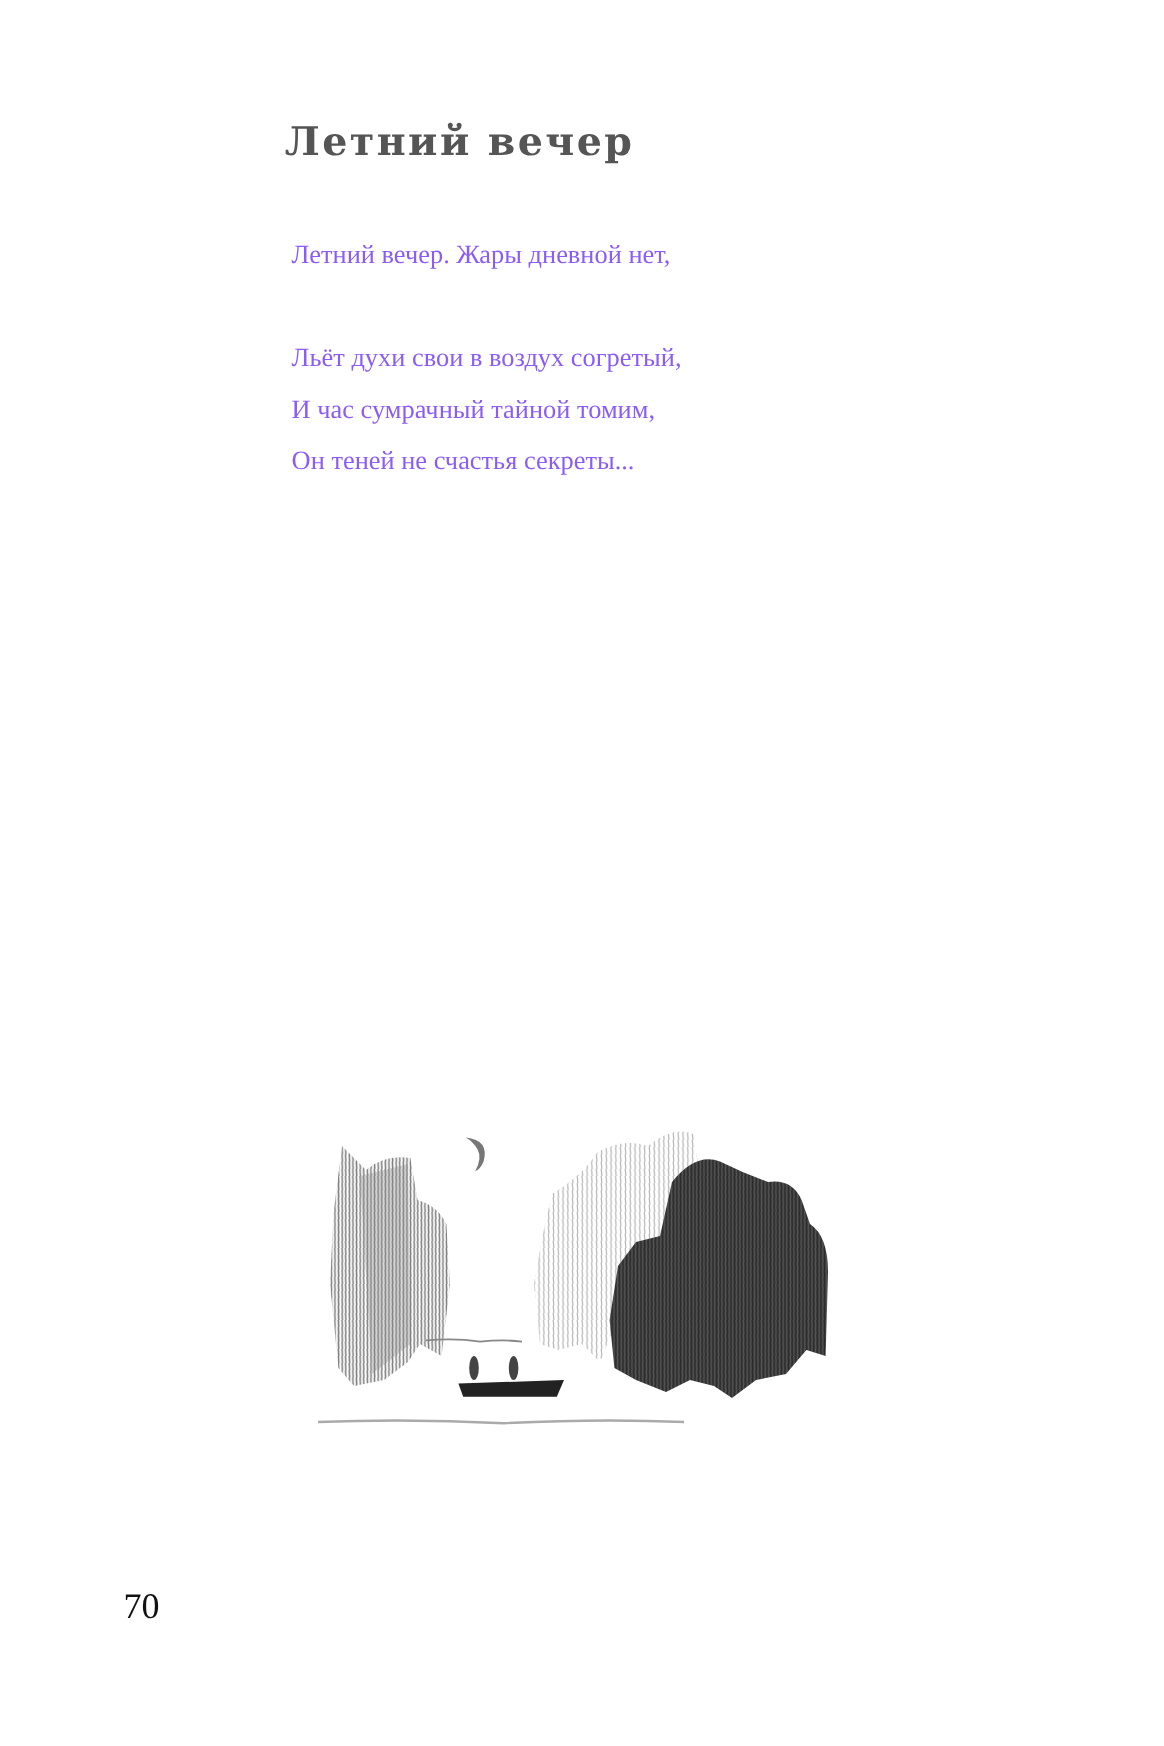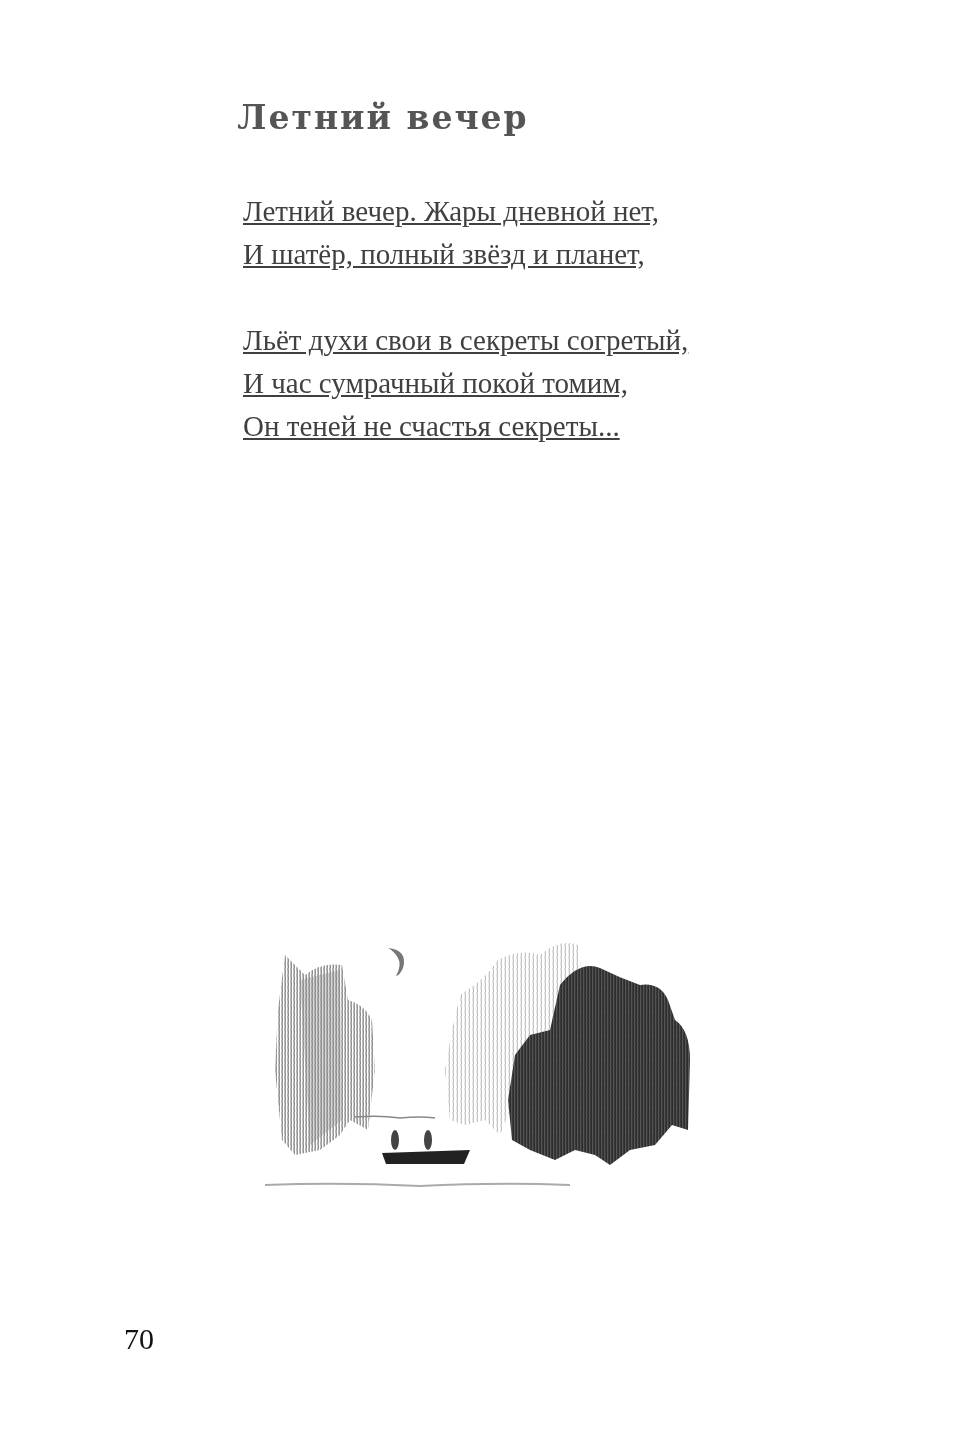--- a/index.html
+++ b/index.html
@@ -3,38 +3,37 @@
 <meta charset="utf-8">
 <style>
   html, body { margin: 0; padding: 0; background: #ffffff; }
   body { width: 970px; height: 1455px; position: relative; overflow: hidden;
          font-family: "Liberation Serif", "DejaVu Serif", serif; color: #111; }
   .title { position: absolute; top: 98px; left: 0; width: 766px; text-align: center;
            font-family: "DejaVu Serif", "Liberation Serif", serif; font-weight: bold;
            font-size: 33px; letter-spacing: 2px; color: #555; }
   .poem { position: absolute; left: 243px; top: 190px; }
   .stanza { margin: 0 0 43px 0; }
-  .line { font-size: 29px; line-height: 43px; white-space: nowrap; color: #404040; text-decoration: underline; }
+  .line { font-size: 22px; line-height: 43px; white-space: nowrap; color: #8b5cf6; }
   .illustration { position: absolute; left: 260px; top: 920px; width: 450px; height: 290px; }
   .page-number { position: absolute; left: 103px; top: 1322px; font-size: 30px; color: #111;
-                 font-family: "Liberation Serif", serif; margin-left: 21px; }
+                 font-family: "Liberation Serif", serif; }
 </style>
 </head>
 <body>
 
 <div class="title">Летний вечер</div>
 
 <div class="poem">
   <div class="stanza">
     <div class="line">Летний вечер. Жары дневной нет,</div>
-    <div class="line">И шатёр, полный звёзд и планет,</div>
   </div>
   <div class="stanza">
-    <div class="line">Льёт духи свои в секреты согретый,</div>
-    <div class="line">И час сумрачный покой томим,</div>
+    <div class="line">Льёт духи свои в воздух согретый,</div>
+    <div class="line">И час сумрачный тайной томим,</div>
     <div class="line">Он теней не счастья секреты...</div>
   </div>
 </div>
 
 <div class="illustration">
   <svg width="450" height="290" viewBox="0 0 450 290" xmlns="http://www.w3.org/2000/svg">
     <defs>
       <pattern id="hatchLight" width="4" height="6" patternUnits="userSpaceOnUse">
         <line x1="1" y1="0" x2="1.5" y2="6" stroke="#999" stroke-width="1"></line>
       </pattern>

